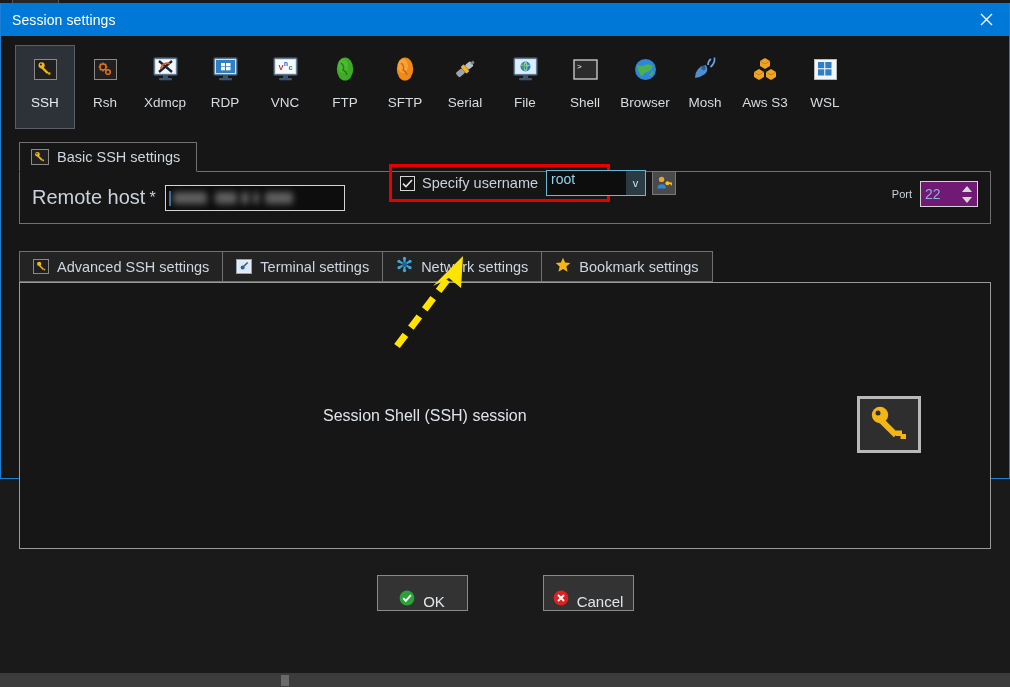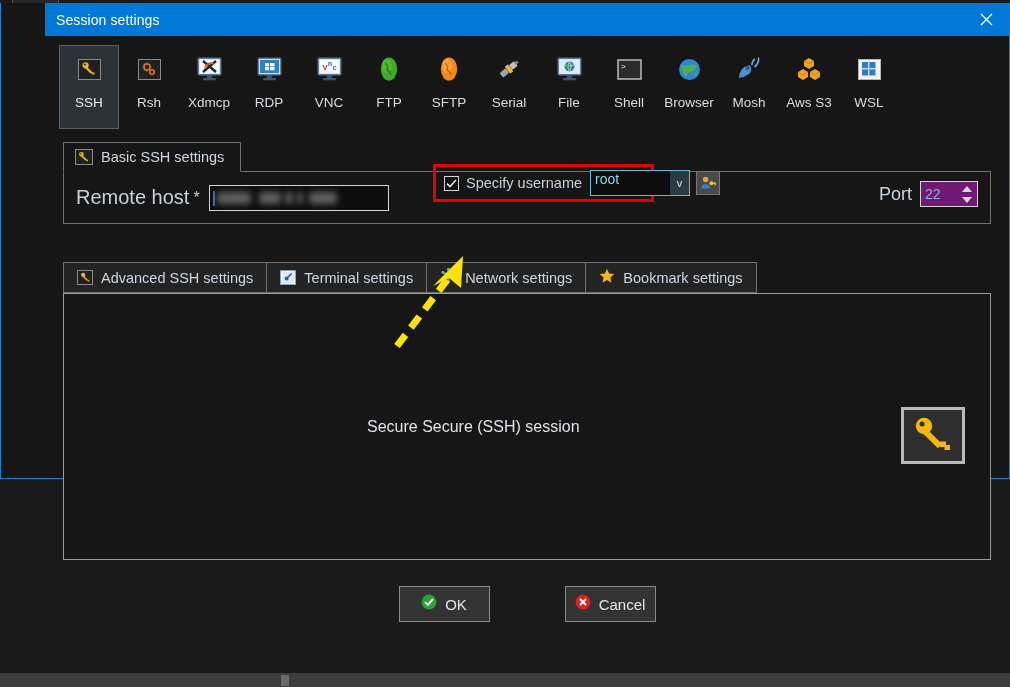--- a/index.html
+++ b/index.html
@@ -27,21 +27,21 @@
   #bg-bottom-grip {
     position:absolute; left:281px; bottom:1px; width:8px; height:11px;
     background:#6a6a6a;
   }
   
   #dialog {
     position:absolute; left:0; top:3px; width:1010px; height:476px;
     background:#161616;
     border:1px solid #1d7fd4;
     border-top:none;
-    display:flex; flex-direction:column;padding-left:44px;
+    display:flex; flex-direction:column;
   }
   #titlebar {
     height:33px; background:#0078d7; flex:none;
     display:flex; align-items:center; position:relative;
   }
   #title-text {
     color:#ffffff; font-size:14px; padding-left:11px; letter-spacing:.1px;
   }
   #close-btn {
     position:absolute; right:0; top:0; width:46px; height:33px;
@@ -64,21 +64,21 @@
   .proto .lbl {
     margin-top:11px; font-size:13.5px; color:#d8dce0; white-space:nowrap;
   }
   .proto.selected .lbl { color:#e8ecf0;text-align:center; }
 
   .boxico { width:23px; height:21px; border:1px solid #8a8a8a; background:#202020;
             display:flex; align-items:center; justify-content:center; }
 
   
   #basic-group {
-    position:relative; margin:24px 18px 11px 18px; flex:none;
+    position:relative; margin:24px 18px 0 18px; flex:none;
     border:1px solid #707070; height:53px; margin-top:34px;
   }
   #basic-tab {
     position:absolute; left:-1px; top:-30px; height:30px;
     border:1px solid #707070; border-bottom:1px solid #161616;
     background:#161616; display:flex; align-items:center;
     padding:0 16px 0 11px; z-index:3; cursor:pointer;
   }
   #basic-tab .lbl { color:#cdd6e0; font-size:14.5px; margin-left:8px; }
   #basic-row {
@@ -119,21 +119,21 @@
     background:#2b3b44; color:#cfe6ef; font-size:11px;
     display:flex; align-items:center; justify-content:center; cursor:pointer;
   }
   #user-key-btn {
     width:24px; height:24px; margin-left:6px; flex:none;
     background:#4a4a4a; border:1px solid #777;
     display:flex; align-items:center; justify-content:center; cursor:pointer;
   }
   
   #port-wrap { position:absolute; right:12px; top:9px; display:flex; align-items:center; }
-  #port-label { color:#c9d2dc; font-size:18px; }
+  #port-label { color:#c9d2dc; font-size:11px; }
   #port-input {
     width:58px; height:26px; margin-left:8px;
     background:#701a75; border:1px solid #d4d4d4;
     display:flex; align-items:center; position:relative;
   }
   #port-value { color:#8ab4d8; font-size:14px; padding-left:4px; }
   #port-spin {
     position:absolute; right:4px; top:2px; width:13px; height:21px;
     display:flex; flex-direction:column; align-items:center; justify-content:space-around;
     cursor:pointer;
@@ -162,21 +162,21 @@
   #content-key-badge {
     position:absolute; left:837px; top:113px;
     width:64px; height:57px; border:3px solid #b9b9b9; background:#2e2e2e;
     display:flex; align-items:center; justify-content:center;
   }
 
   
   #btnrow { margin-top:26px; display:flex; justify-content:center; gap:75px; flex:none; }
   .dlgbtn {
     width:91px; height:36px; background:#333333; border:1px solid #8a8a8a;
-    display:flex; align-items:center; justify-content:center; gap:8px;
+    display:flex; align-items:flex-end; justify-content:center; gap:8px;
     cursor:pointer;
   }
   .dlgbtn .lbl { color:#e2e6ea; font-size:15px; }
 
   
   #anno-arrow { position:absolute; left:380px; top:243px; pointer-events:none; z-index:6; }
 </style>
 </head>
 <body>
 
@@ -519,21 +519,21 @@
       <span>
         <svg width="16" height="16" viewBox="0 0 16 16">
           <polygon points="8,0.8 10.1,5.6 15.3,6.1 11.4,9.6 12.5,14.7 8,12 3.5,14.7 4.6,9.6 0.7,6.1 5.9,5.6" fill="#f5b512"></polygon>
           </svg>
       </span>
       <span class="lbl">Bookmark settings</span>
     </div>
   </div>
 
   <div id="content-panel">
-    <div id="content-caption">Secure Secure (SSH) session</div>
+    <div id="content-caption">Session Shell (SSH) session</div>
     <div id="content-key-badge">
       <span>
         <svg width="40" height="38" viewBox="0 0 40 38">
           <g fill="#f5b512">
             <circle cx="11" cy="11" r="8.2"></circle>
             <rect x="13.5" y="13.5" width="22" height="6" transform="rotate(45 13.5 13.5)"></rect>
             <rect x="27" y="26.5" width="6" height="5.5"></rect>
             <rect x="31.5" y="30" width="5.5" height="5"></rect>
             </g>
           <circle cx="9" cy="9" r="2.5" fill="#2e2e2e"></circle>

